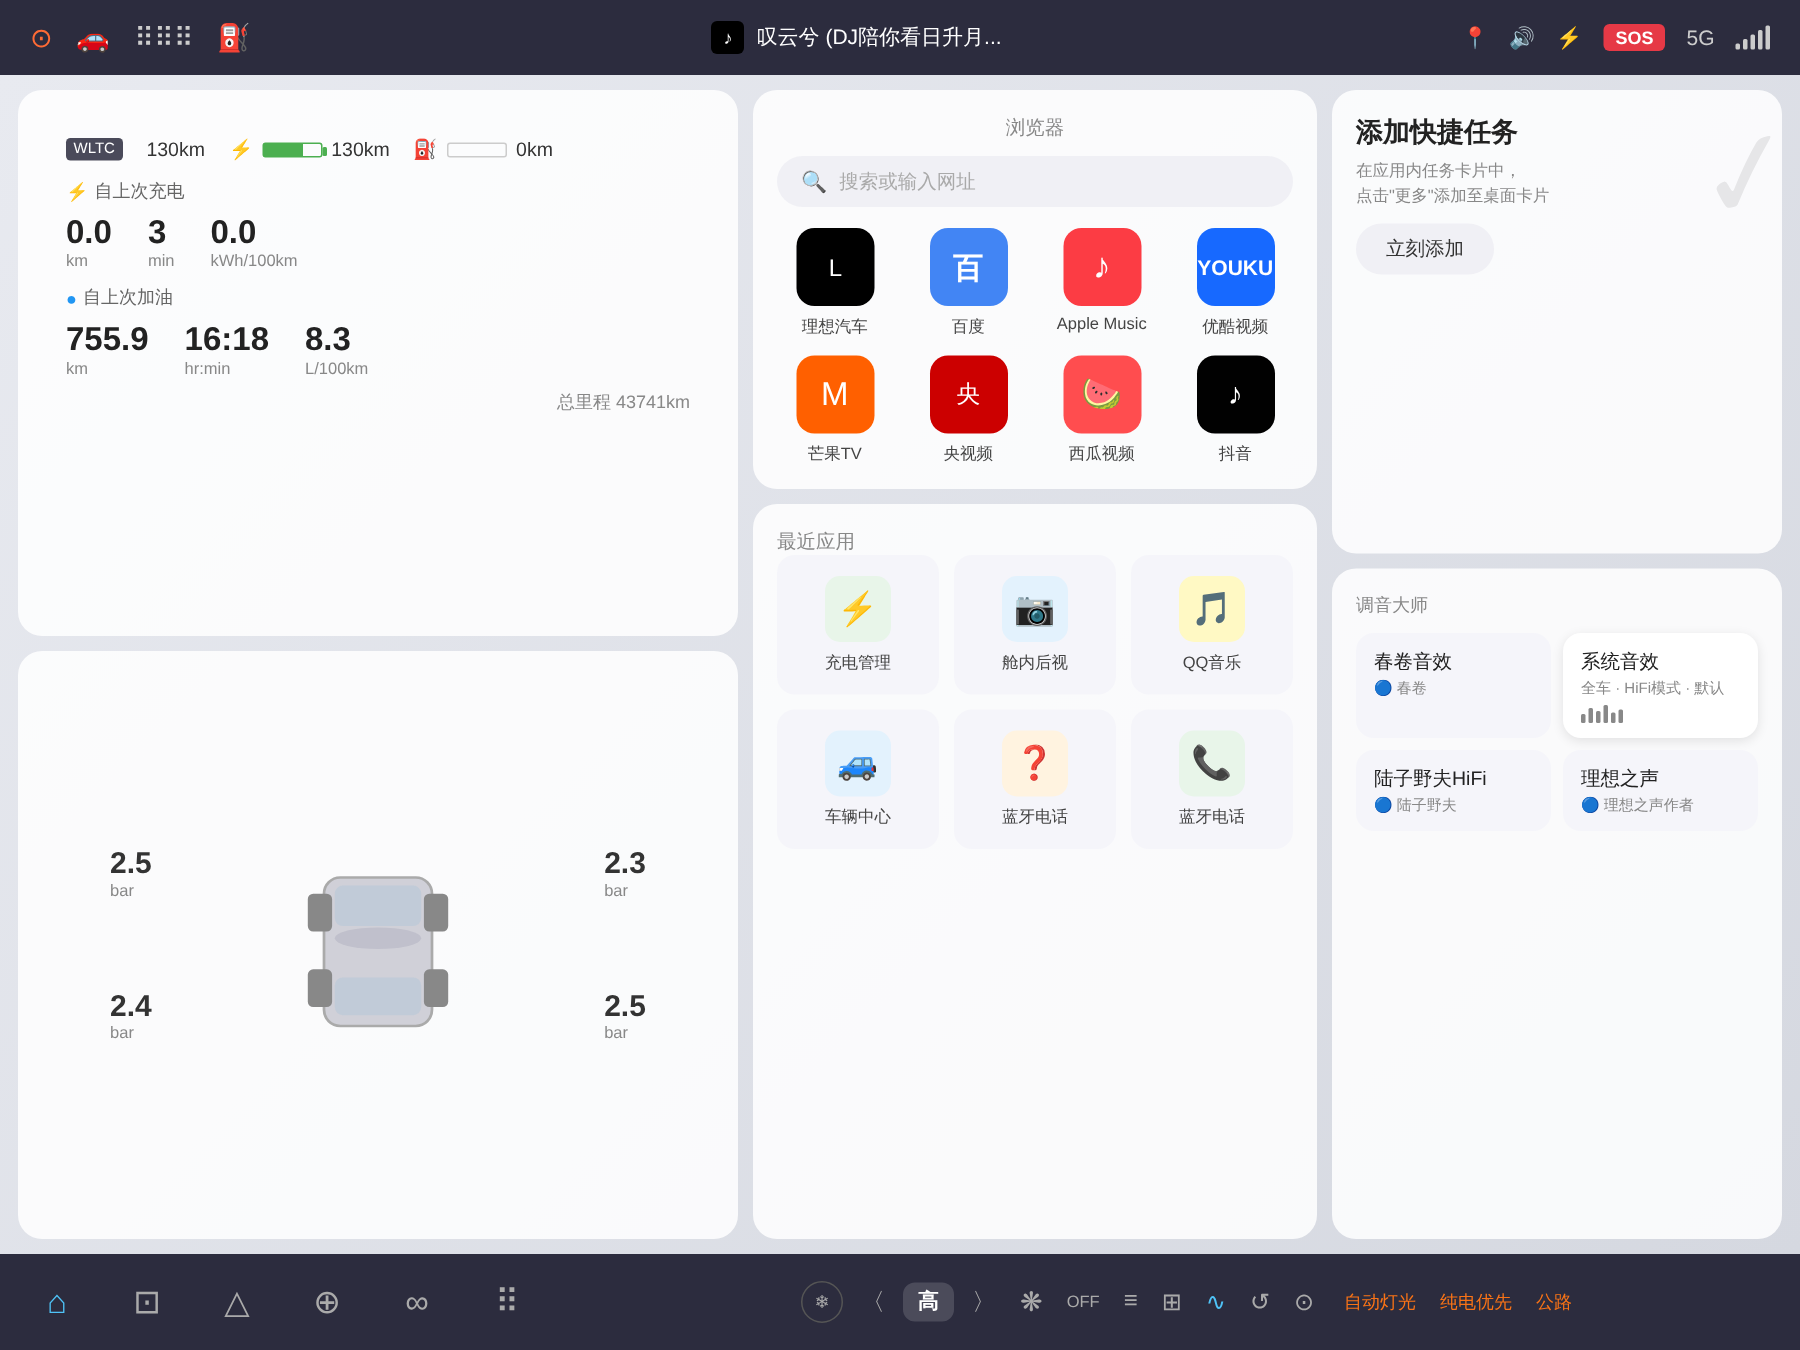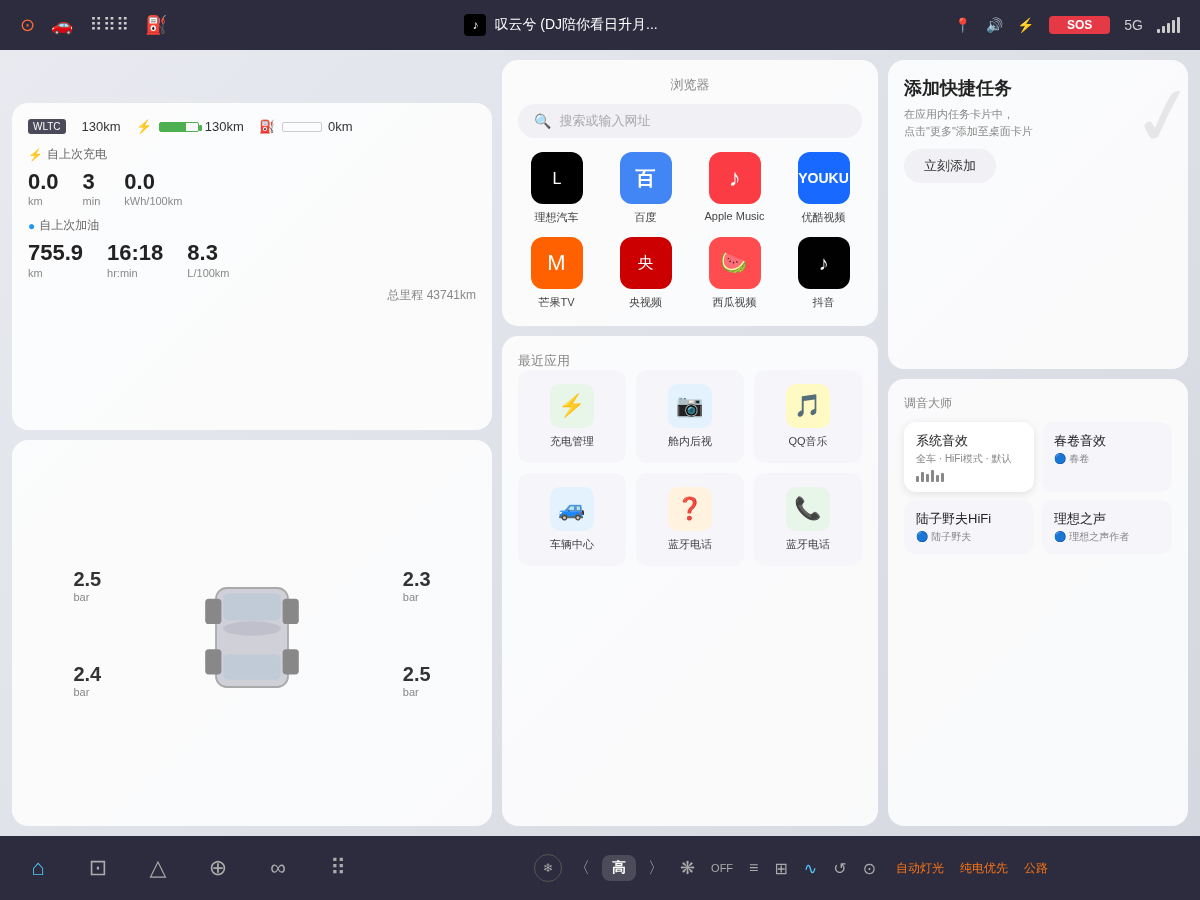--- a/index.html
+++ b/index.html
@@ -52,21 +52,21 @@
     .status-bar-right {
       display: flex;
       align-items: center;
       gap: 14px;
       color: #ccc;
       font-size: 14px;
     }
     .sos-badge {
       background: #e63946;
       color: white;
-      padding: 2px 18px;
+      padding: 2px 8px;
       border-radius: 4px;
       font-size: 12px;
       font-weight: bold;
     }
     .signal-bars {
       display: flex; align-items: flex-end; gap: 2px;
     }
     .signal-bar {
       background: #ccc; width: 3px; border-radius: 1px;
     }
@@ -85,23 +85,22 @@
       width: 480px;
       flex-shrink: 0;
       display: flex;
       flex-direction: column;
       gap: 10px;
     }
 
     .vehicle-info-card {
       background: rgba(255,255,255,0.85);
       border-radius: 16px;
-      padding: 16px;
+      padding: 32px;
       flex: 1;
-      margin-top: 43px;
     }
 
     .range-row {
       display: flex;
       align-items: center;
       gap: 16px;
       margin-bottom: 12px;
     }
     .wltc-badge {
       background: #4a4a5a;
@@ -691,35 +690,35 @@
     <div class="task-card task-bg">
       <div class="task-bg-img">✓</div>
       <div class="task-title">添加快捷任务</div>
       <div class="task-desc">在应用内任务卡片中，<br>点击"更多"添加至桌面卡片</div>
       <div class="add-btn">立刻添加</div>
     </div>
 
     <div class="tuner-card">
       <div class="tuner-header">调音大师</div>
       <div class="tuner-options">
+        <div class="tuner-option">
+          <div class="tuner-option-title">春卷音效</div>
+          <div class="tuner-option-sub">🔵 春卷</div>
+        </div>
         <div class="tuner-option active">
           <div class="tuner-option-title">系统音效</div>
           <div class="tuner-option-sub">全车 · HiFi模式 · 默认</div>
           <div class="tuner-bars">
             <div class="tuner-bar" style="height:6px;"></div>
             <div class="tuner-bar" style="height:10px;"></div>
             <div class="tuner-bar" style="height:8px;"></div>
             <div class="tuner-bar" style="height:12px;"></div>
             <div class="tuner-bar" style="height:7px;"></div>
             <div class="tuner-bar" style="height:9px;"></div>
           </div>
-        </div>
-        <div class="tuner-option">
-          <div class="tuner-option-title">春卷音效</div>
-          <div class="tuner-option-sub">🔵 春卷</div>
         </div>
         <div class="tuner-option">
           <div class="tuner-option-title">陆子野夫HiFi</div>
           <div class="tuner-option-sub">🔵 陆子野夫</div>
         </div>
         <div class="tuner-option">
           <div class="tuner-option-title">理想之声</div>
           <div class="tuner-option-sub">🔵 理想之声作者</div>
         </div>
       </div>

